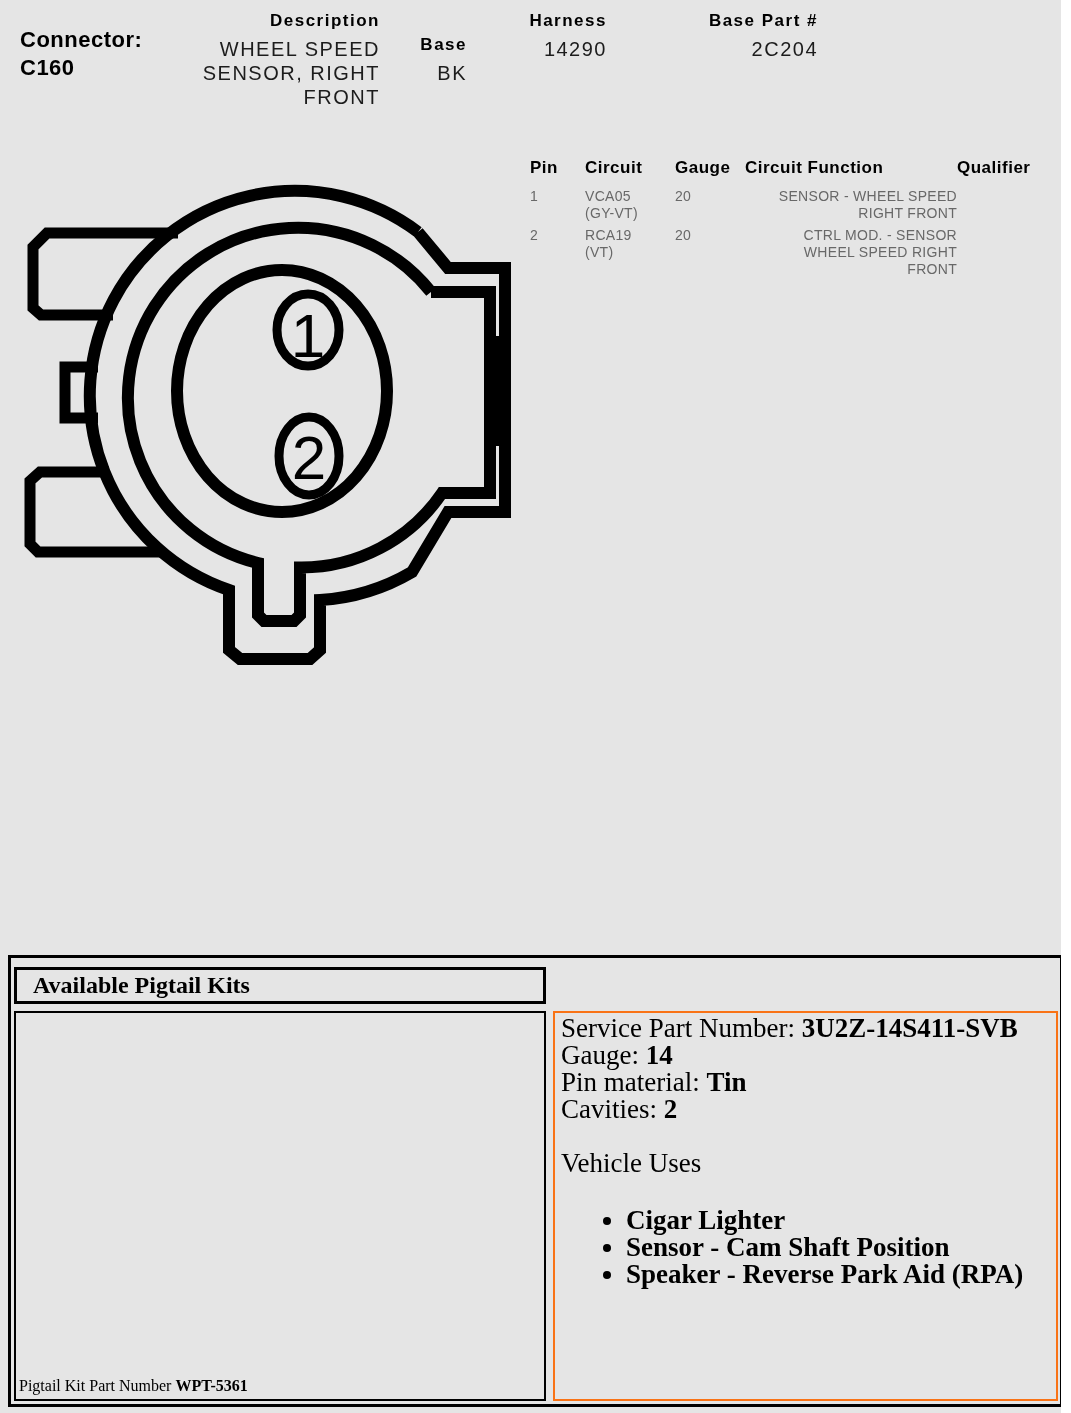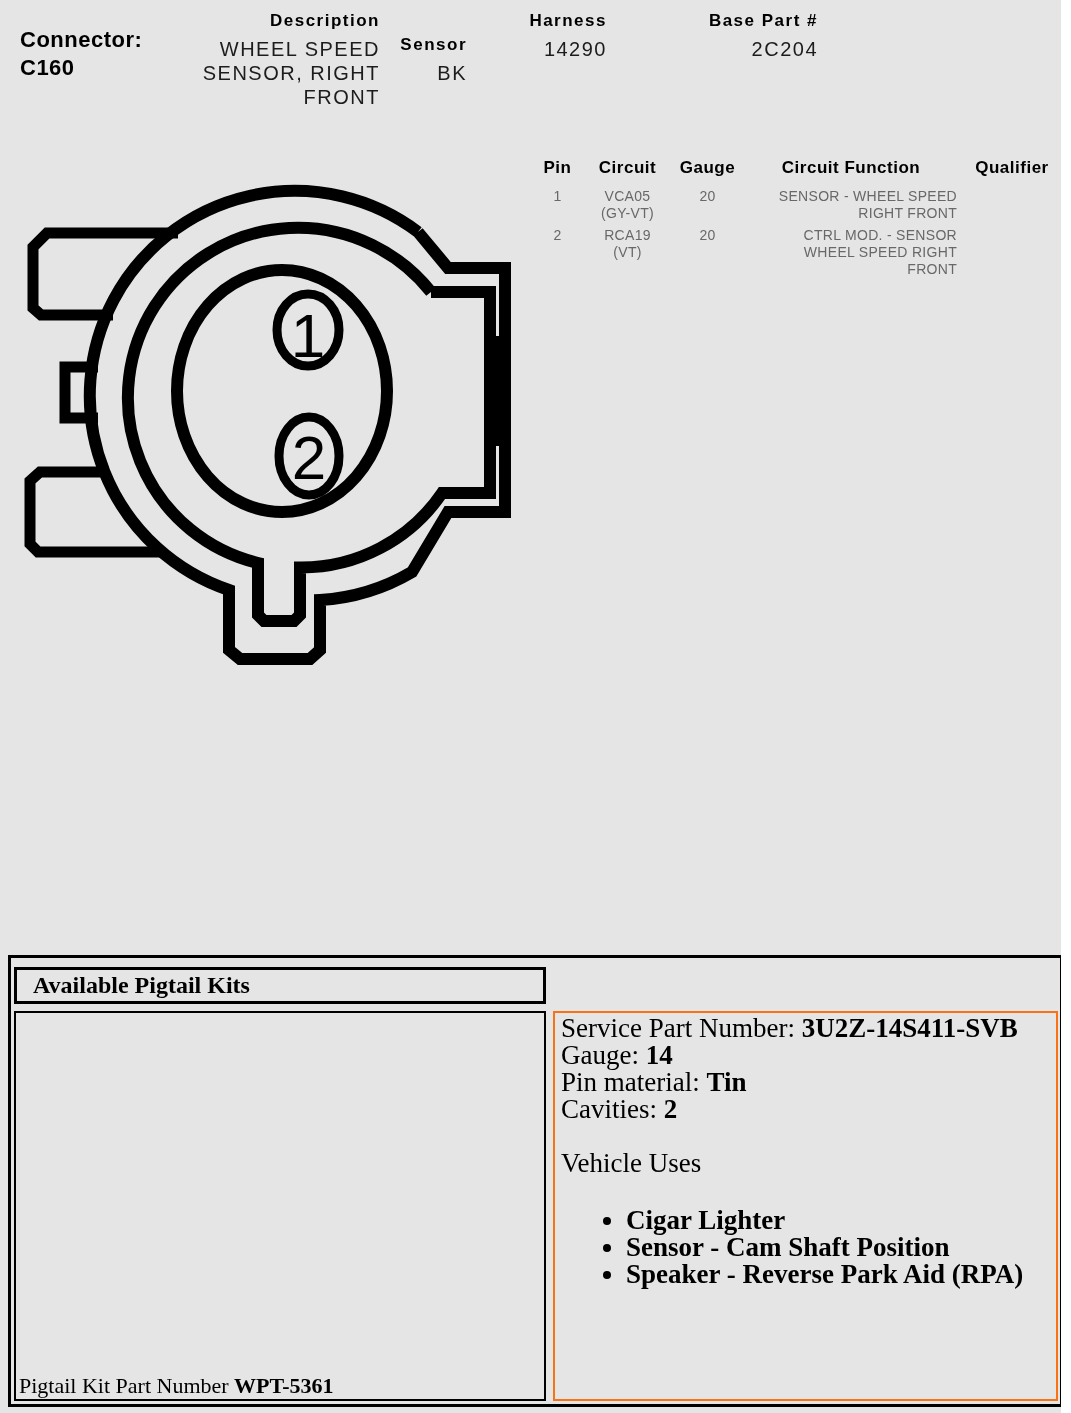--- a/index.html
+++ b/index.html
@@ -19,21 +19,21 @@
   .col-basepart{left:693px;top:10px;width:125px;}
   .col-hardshell{left:855px;top:10px;width:205px;}
 
   
   .pin-table{position:absolute;left:530px;top:158px;width:541px;height:130px;}
   .pt-hrow,.pt-row{position:absolute;left:0;width:541px;}
   .pt-hrow{top:0;font-weight:bold;font-size:17px;letter-spacing:0.5px;}
   .pt-row{font-size:14px;line-height:17px;color:#686868;letter-spacing:0.3px;}
   .pt-row1{top:30px;}
   .pt-row2{top:69px;}
-  .ptc{position:absolute;text-align:center;}
+  .ptc{position:absolute;}
   .c-pin{left:0;width:55px;}
   .c-circ{left:55px;width:85px;}
   .c-gauge{left:145px;width:65px;}
   .c-func{left:215px;width:212px;}
   .pt-row .c-func{text-align:right;}
   .c-qual{left:427px;width:110px;}
 
   
   .diagram{position:absolute;left:0;top:160px;width:530px;height:520px;}
   .diagram path,.diagram ellipse{fill:none;stroke:#000;}
@@ -46,21 +46,21 @@
   
   .pigtail-outer{position:absolute;left:8px;top:955px;width:1055px;height:452px;
                  border:3px solid #000;box-sizing:border-box;
                  font-family:"Liberation Serif",serif;}
   .pt-inner{position:absolute;left:0;top:0;right:0;bottom:0;}
   .header-cell{position:absolute;left:3px;top:9px;width:532px;height:37px;
                border:3px solid #000;box-sizing:border-box;}
   .header-cell .title{font-weight:bold;font-size:24px;line-height:30px;padding-left:16px;}
   .left-cell{position:absolute;left:3px;top:53px;width:532px;bottom:3px;
              border:2px solid #000;box-sizing:border-box;}
-  .kit-line{position:absolute;left:3px;bottom:0;font-size:22px;line-height:26px;margin-top:48px;}
+  .kit-line{position:absolute;left:3px;bottom:0;font-size:16px;line-height:26px;margin-top:48px;}
   .right-cell{position:absolute;left:542px;top:53px;right:2px;bottom:3px;
               border:2px solid #f97316;box-sizing:border-box;
               padding:2px 6px;font-size:27px;line-height:27px;}
   .vu-title{margin-top:27px;}
   .vu-list{margin:30px 0 0 0;padding:0 0 0 65px;list-style:disc;}
   .vu-list li{line-height:27px;font-weight:bold;}
   b{font-weight:bold;}
 </style>
 </head>
 <body>
@@ -75,21 +75,21 @@
   <div class="hdr-col col-desc">
     <div class="col-label">Description</div>
     <div class="col-values">
       <div>WHEEL SPEED</div>
       <div>SENSOR, RIGHT</div>
       <div>FRONT</div>
     </div>
   </div>
 
   <div class="hdr-col col-color">
-    <div class="col-label">Sensor</div>
+    <div class="col-label">Base</div>
     <div class="col-values">BK</div>
   </div>
 
   <div class="hdr-col col-harness">
     <div class="col-label">Harness</div>
     <div class="col-values">14290</div>
   </div>
 
   <div class="hdr-col col-basepart">
     <div class="col-label">Base Part #</div>

